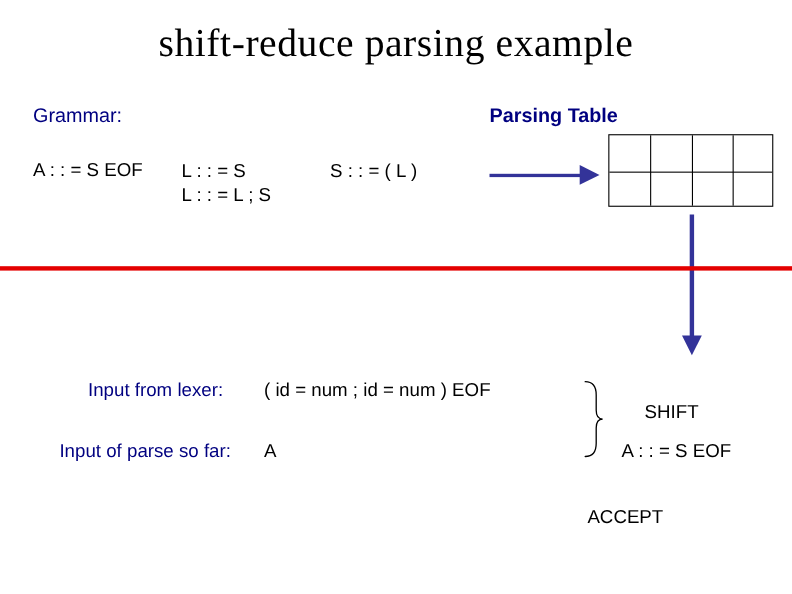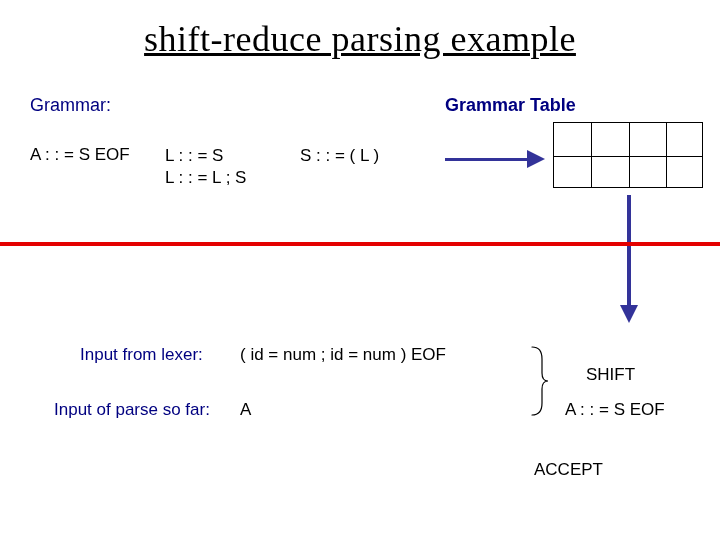--- a/index.html
+++ b/index.html
@@ -11,21 +11,20 @@
     position: relative;
     overflow: hidden;
   }
   .title {
     font-family: "Times New Roman", Times, serif;
     font-size: 36px;
     color: #000;
     text-align: center;
     margin-top: 18px;
     letter-spacing: 0.5px;
-    text-decoration: underline;
   }
   .grammar-label {
     position: absolute;
     top: 95px;
     left: 30px;
     font-size: 18px;
     color: #000080;
   }
   .parsing-table-label {
     position: absolute;
@@ -204,21 +203,21 @@
     font-size: 17px;
     color: #000;
   }
 </style>
 </head>
 <body>
 
 <div class="title">shift-reduce parsing example</div>
 
 <div class="grammar-label">Grammar:</div>
-<div class="parsing-table-label">Grammar Table</div>
+<div class="parsing-table-label">Parsing Table</div>
 
 <div class="prod-col1">A : : = S EOF</div>
 <div class="prod-col2">
   <div>L : : = S</div>
   <div>L : : = L ; S</div>
 </div>
 <div class="prod-col3">
   <div>S : : = ( L )</div>
 </div>
 

